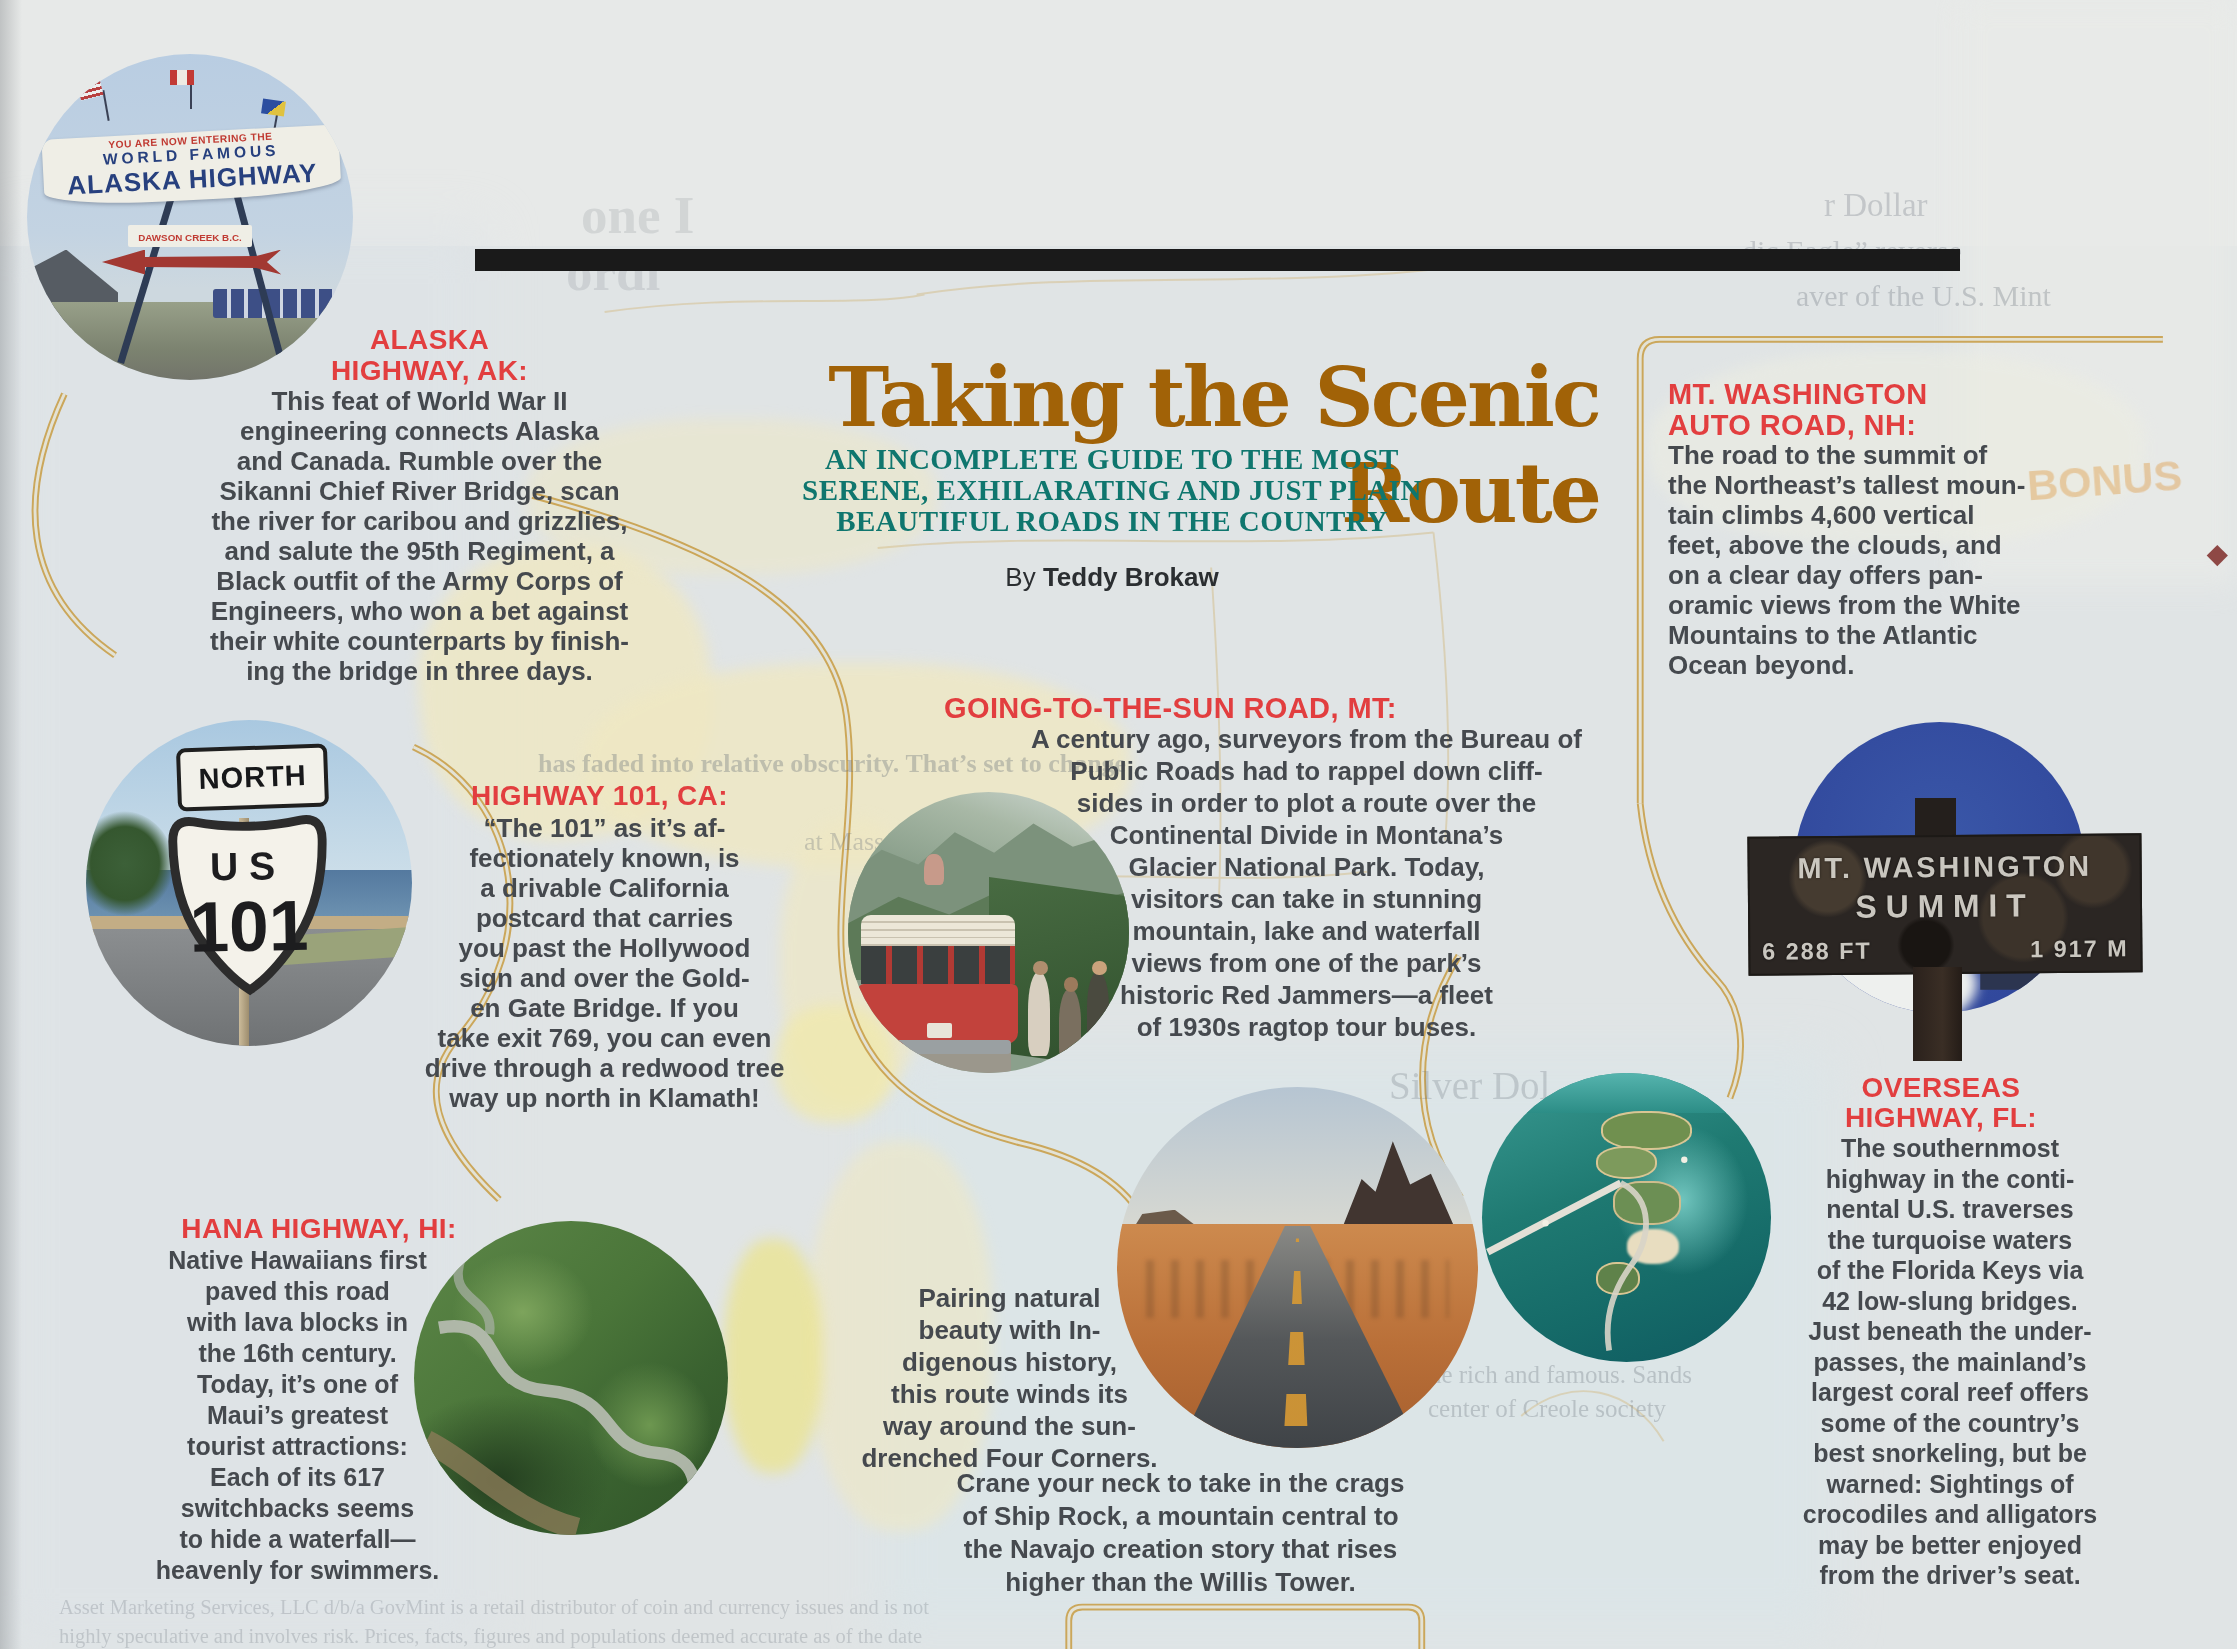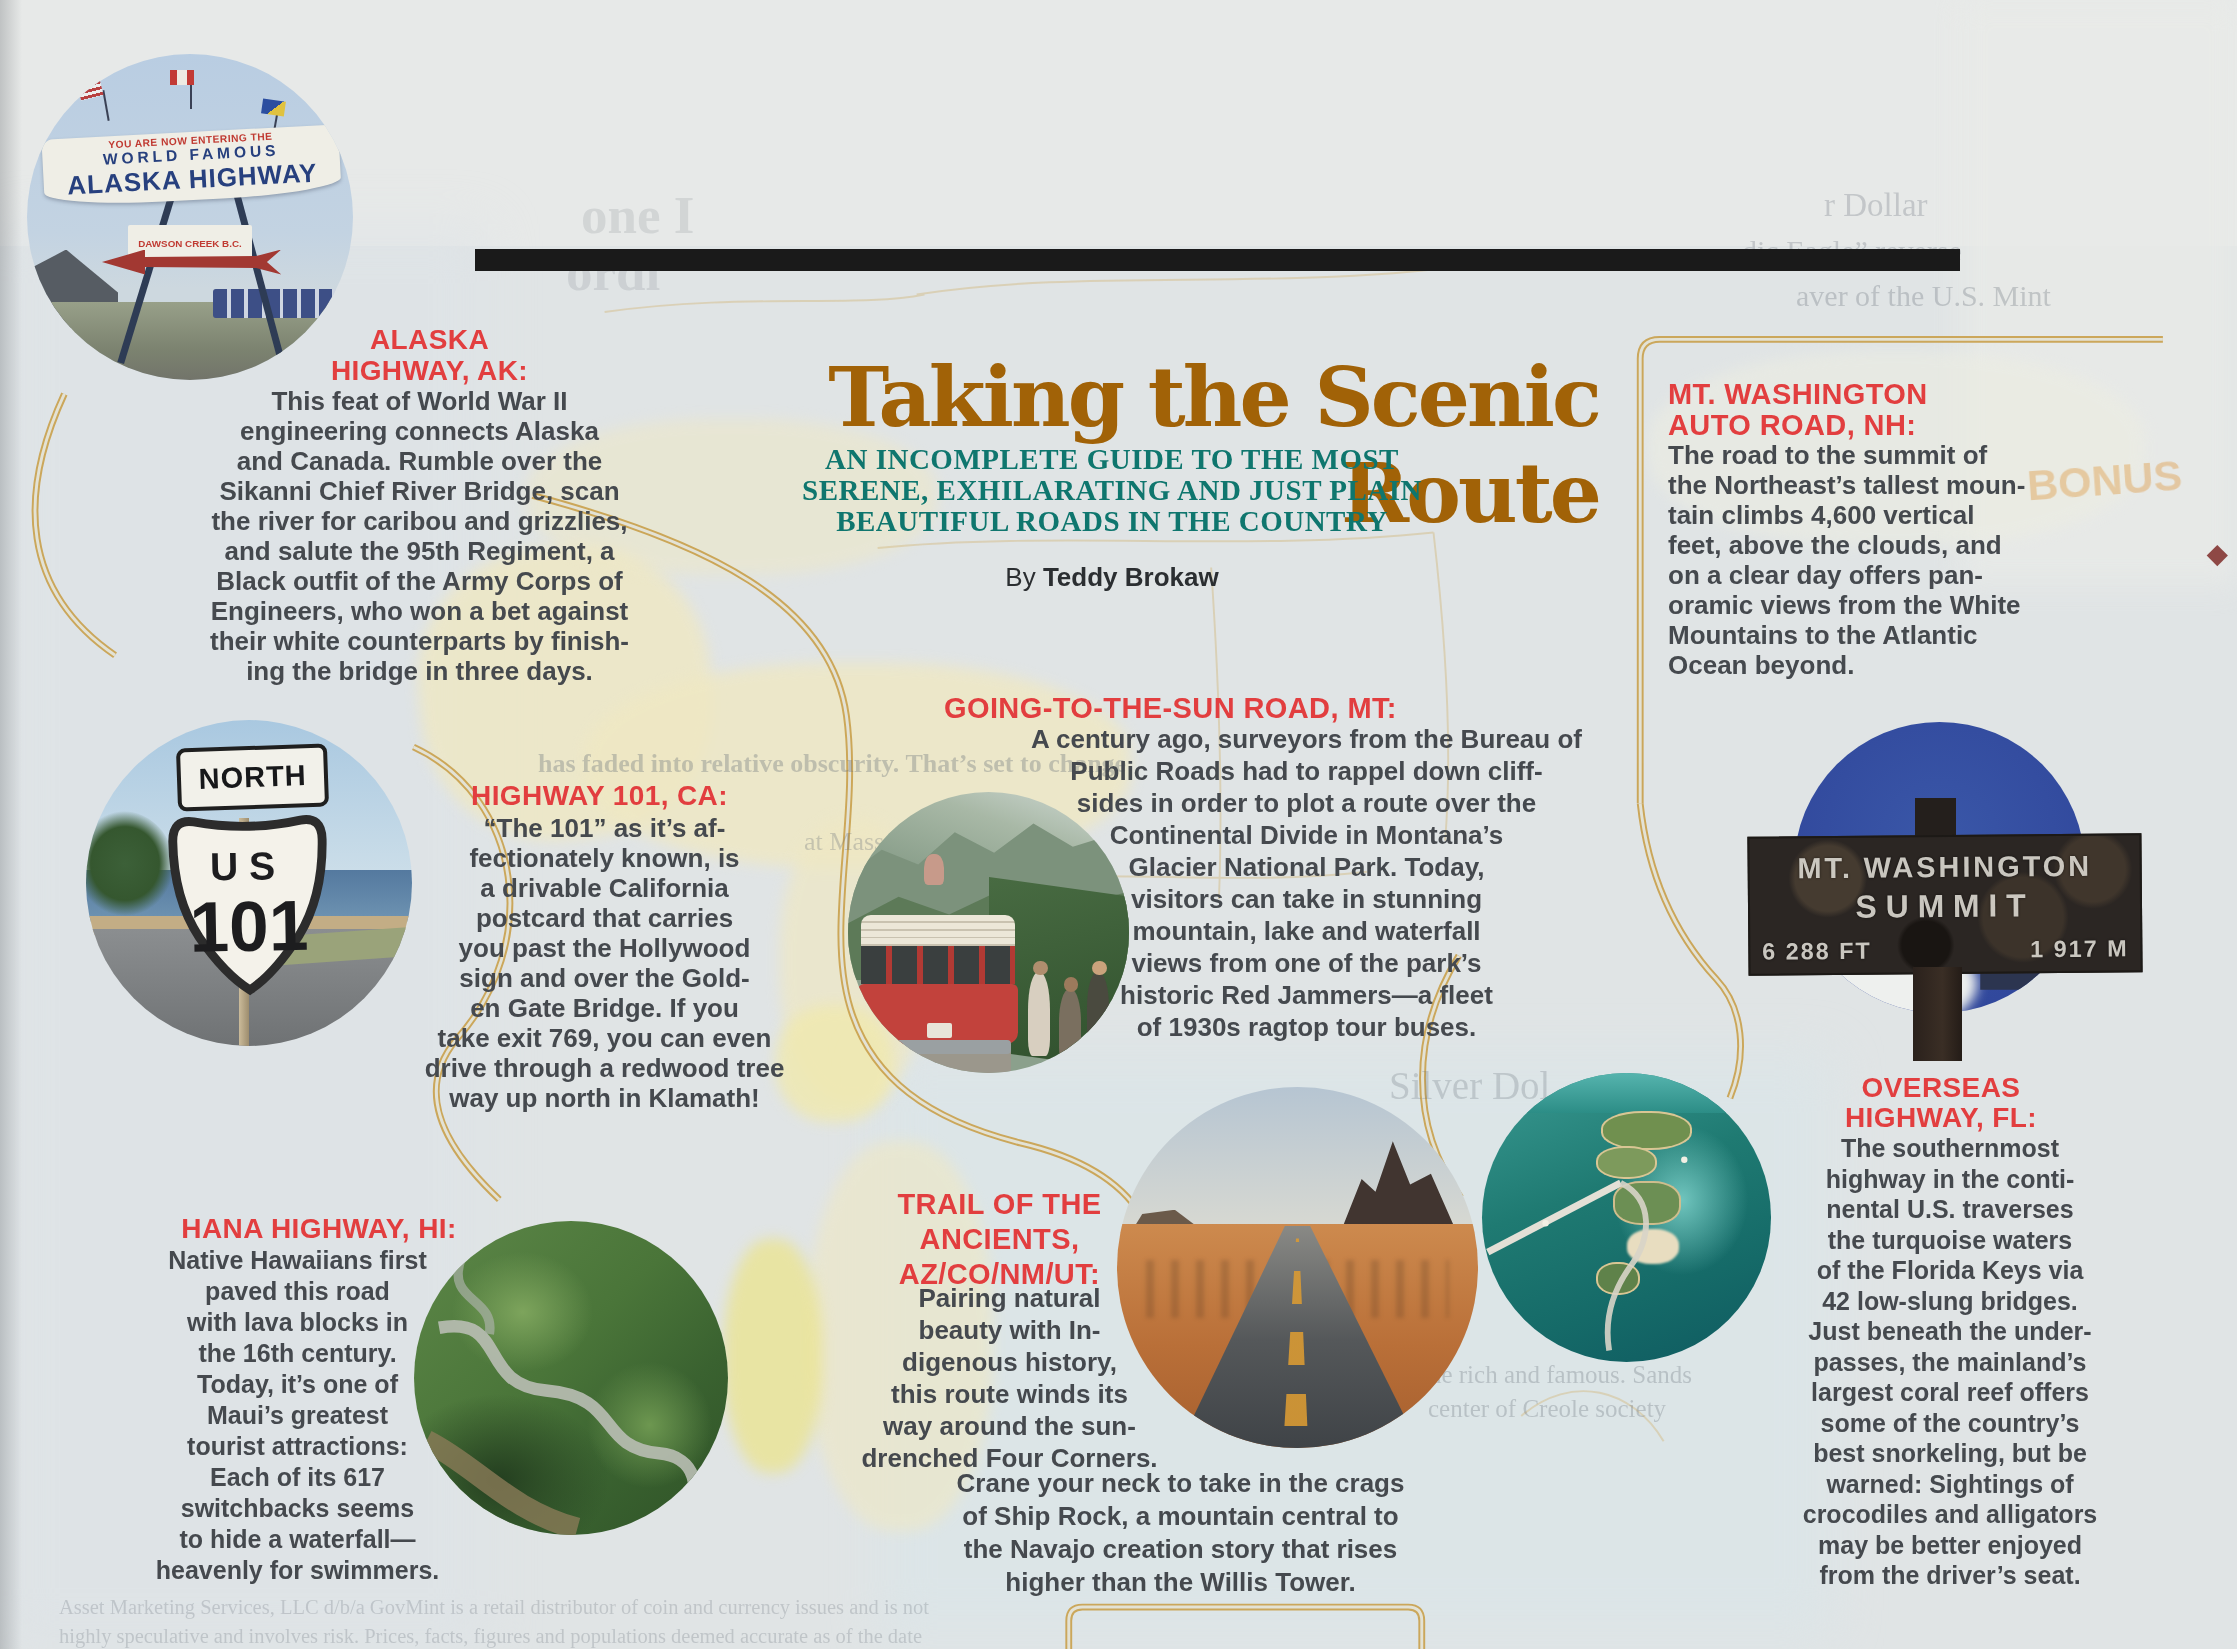--- a/index.html
+++ b/index.html
@@ -96,21 +96,21 @@
     <div class="flag" style="left:44%;top:5%;background:linear-gradient(90deg,#c23a35 0 28%,#eeeae2 28% 72%,#c23a35 72%);"></div>
     <div class="flagpole" style="left:76%;top:16%;height:29px;transform:rotate(10deg);"></div>
     <div class="flag" style="left:72%;top:14%;background:linear-gradient(135deg,#2b4ea0 55%,#e0c23f 55%);transform:rotate(8deg);"></div>
     <div class="abs" style="left:36%;top:40%;width:6.8px;height:56%;background:#2e3c55;transform:rotate(17deg);"></div>
     <div class="abs" style="right:28%;top:40%;width:6.8px;height:56%;background:#2e3c55;transform:rotate(-15deg);"></div>
     <div class="abs" style="left:5%;top:24%;width:90%;background:#efeee6;border-radius:11.7px 11.7px 40% 40%/11.7px 11.7px 22% 22%;transform:rotate(-3deg);box-shadow:0 2px 3.9px rgba(60,70,90,.35);text-align:center;padding:2.9px 2px 4.9px;">
       <div style="color:#c03a32;font-size:10.2px;font-weight:800;letter-spacing:0.5px;">YOU ARE NOW ENTERING THE</div>
       <div style="color:#27407e;font-size:15.6px;font-weight:800;letter-spacing:3.9px;">WORLD FAMOUS</div>
       <div style="color:#27407e;font-size:26px;font-weight:800;letter-spacing:1px;">ALASKA HIGHWAY</div>
     </div>
-    <div class="abs" style="left:31%;top:52.5%;width:38%;background:#efeee6;border-radius:2px;text-align:center;padding:8px 0;">
+    <div class="abs" style="left:31%;top:52.5%;width:38%;background:#efeee6;border-radius:2px;text-align:center;padding:2px 0;">
       <span style="color:#c03a32;font-size:9.8px;font-weight:800;">DAWSON CREEK B.C.</span>
     </div>
     <div class="abs" style="left:23%;top:60%;width:55%;height:25px;background:#a23832;clip-path:polygon(0% 50%,24% 0%,24% 30%,86% 26%,100% 0%,92% 50%,100% 100%,86% 74%,24% 70%,24% 100%);"></div>
   </div>
 
   <div class="circle" style="left:86px;top:720px;width:326px;height:326px;">
     <div class="abs" style="left:0;top:0;right:0;height:52%;background:linear-gradient(180deg,#a9c8e0,#cfe0ea);"></div>
     <div class="abs" style="left:0;top:46%;right:0;height:16%;background:linear-gradient(180deg,#54799f,#6f94b2);"></div>
     <div class="abs" style="left:0;top:60%;right:0;height:6%;background:#c3ad85;"></div>
     <div class="abs" style="left:0;bottom:0;right:0;height:36%;background:linear-gradient(180deg,#8b8e90,#6f7274);"></div>
@@ -263,23 +263,20 @@
 AUTO ROAD, NH:</div>
   <div class="abs bodytx" style="left:1668px;top:440px;width:497px;font-size:26px;line-height:30px;text-align:left;">The road to the summit of
 the Northeast’s tallest moun-
 tain climbs 4,600 vertical
 feet, above the clouds, and
 on a clear day offers pan-
 oramic views from the White
 Mountains to the Atlantic
 Ocean beyond.</div>
 
-  <div class="abs heading" style="left:824px;top:1187px;width:351px;font-size:29px;line-height:35px;">TRAIL OF THE
-ANCIENTS,
-AZ/CO/NM/UT:</div>
   <div class="abs bodytx" style="left:834px;top:1282px;width:351px;font-size:26px;line-height:32px;">Pairing natural
 beauty with In-
 digenous history,
 this route winds its
 way around the sun-
 drenched Four Corners.</div>
   <div class="abs bodytx" style="left:839px;top:1467px;width:683px;font-size:26px;line-height:33px;">Crane your neck to take in the crags
 of Ship Rock, a mountain central to
 the Navajo creation story that rises
 higher than the Willis Tower.</div>

